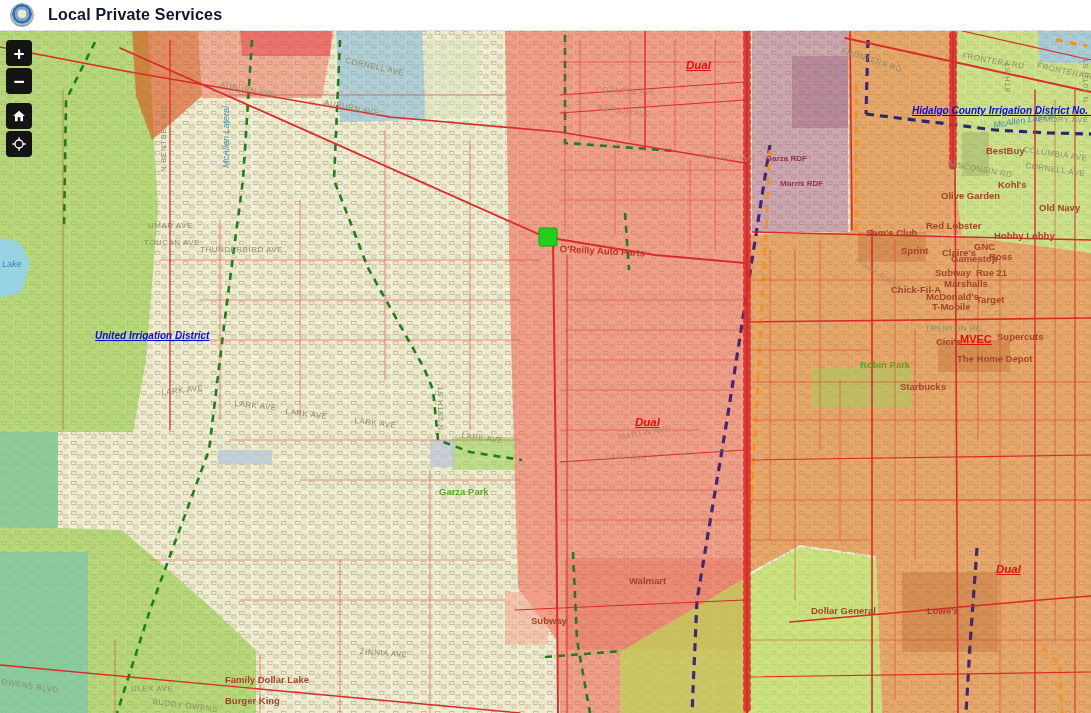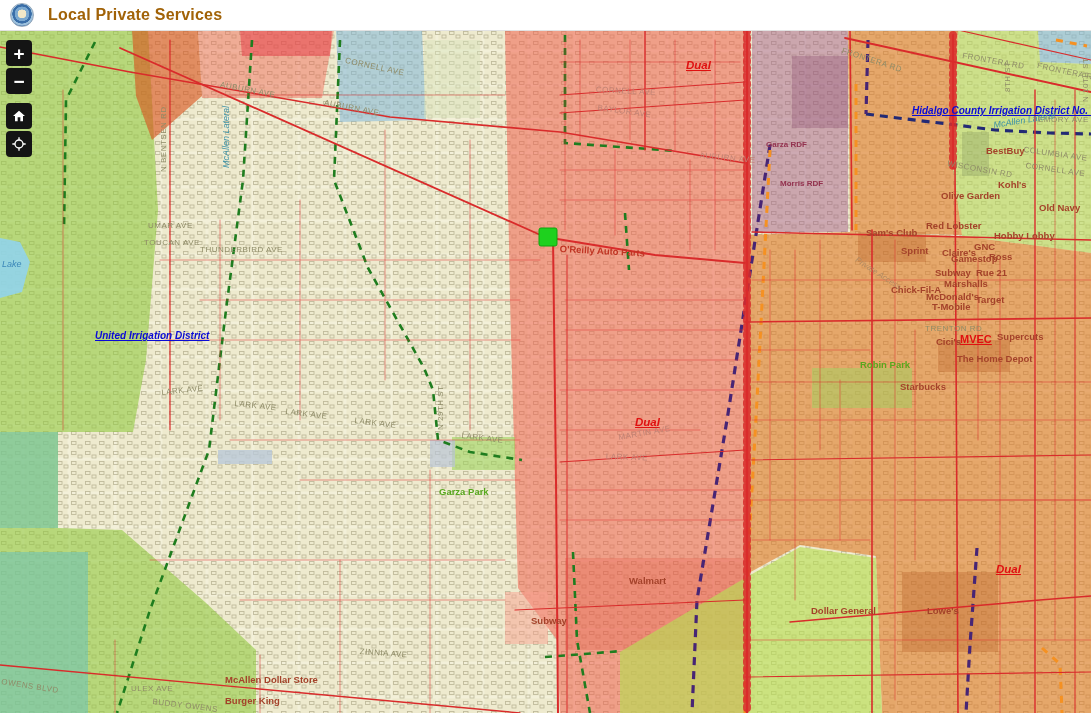--- a/index.html
+++ b/index.html
@@ -4,21 +4,21 @@
 <style>
   html,body{margin:0;padding:0;background:#ccc;}
   .stage{position:relative;width:1091px;height:713px;overflow:hidden;
          font-family:"Liberation Sans",sans-serif;background:#eeeace;}
   
   header{position:absolute;left:0;top:0;width:1091px;height:30px;background:#ffffff;
          border-bottom:1px solid #e2e2e2;display:flex;align-items:center;z-index:30;}
   .logo{width:22px;height:22px;border-radius:50%;margin-left:10px;flex:0 0 auto;
         background:radial-gradient(circle at 50% 45%, #f2e8c8 0 26%, #7aa8d0 28% 44%, #3a6ea8 46% 58%, #9cc0dc 60% 70%, #4a7ab0 72% 100%);
         border:1px solid #9ab;}
-  h1{font-size:16px;font-weight:700;color:#a16207;margin:0 0 0 14px;letter-spacing:.2px;}
+  h1{font-size:16px;font-weight:700;color:#0f172a;margin:0 0 0 14px;letter-spacing:.2px;}
   h2{font-size:11px;font-weight:700;color:#1b1b1b;margin:0 0 0 28px;}
   
   .map{position:absolute;inset:0;cursor:grab;}
   .map svg{position:absolute;left:0;top:0;}
   
   .controls{position:absolute;left:6px;top:40px;z-index:40;display:flex;flex-direction:column;}
   .controls button{width:26px;height:26px;border:none;border-radius:4px;background:#141414;
         color:#fff;font-size:19px;font-weight:700;line-height:1;padding:0;cursor:pointer;
         display:flex;align-items:center;justify-content:center;font-family:"Liberation Sans",sans-serif;}
   .controls .gap{height:9px;flex:0 0 auto;}
@@ -183,27 +183,27 @@
         <span class="lbl biz" style="left: 976px; top: 295px;">Target</span>
         <span class="lbl biz" style="left: 932px; top: 302px;">T-Mobile</span>
         <span class="lbl biz" style="left: 936px; top: 337px;">Cici's</span>
         <span class="lbl biz" style="left: 997px; top: 332px;">Supercuts</span>
         <span class="lbl biz" style="left: 957px; top: 354px;">The Home Depot</span>
         <span class="lbl biz" style="left: 900px; top: 382px;">Starbucks</span>
         <span class="lbl biz" style="left: 629px; top: 576px;">Walmart</span>
         <span class="lbl biz" style="left: 531px; top: 616px;">Subway</span>
         <span class="lbl biz" style="left: 811px; top: 606px;">Dollar General</span>
         <span class="lbl biz" style="left: 927px; top: 606px;">Lowe's</span>
-        <span class="lbl biz" style="left: 225px; top: 675px;">McAllen Dollar Store</span>
+        <span class="lbl biz" style="left: 225px; top: 675px;">Family Dollar Lake</span>
         <span class="lbl biz" style="left: 225px; top: 696px;">Burger King</span>
         <span class="lbl bizred" style="left: 560px; top: 244px; transform: rotate(3deg);">O'Reilly Auto Parts</span>
         <span class="lbl park" style="left: 860px; top: 360px;">Robin Park</span>
         <span class="lbl park" style="left: 439px; top: 450px; margin-top: 37px;">Garza Park</span>
         <span class="lbl water" style="left: 2px; top: 260px;">Lake</span>
-        <span class="lbl rdf" style="left: 766px; top: 141px;">Garza RDF</span>
+        <span class="lbl rdf" style="left: 766px; top: 155px;">Garza RDF</span>
         <span class="lbl rdf" style="left: 780px; top: 180px;">Morris RDF</span>
         <span class="lbl lateral" style="left: 993px; top: 121px; transform: rotate(-9deg);">McAllen Lateral</span>
         <span class="lbl lateral" style="left: 222px; top: 168px; transform: rotate(-90deg);">McAllen Lateral</span>
         <span class="lbl access" style="left: 858px; top: 256px; transform: rotate(33deg);">Private Access</span>
         <span class="lbl street" style="left: 843px; top: 47px; transform: rotate(18deg);">FRONTERA RD</span>
         <span class="lbl street" style="left: 963px; top: 52px; transform: rotate(10deg);">FRONTERA RD</span>
         <span class="lbl street" style="left: 1038px; top: 62px; transform: rotate(12deg);">FRONTERA RD</span>
         <span class="lbl street" style="left: 1004px; top: 92px; transform: rotate(-90deg);">8TH ST</span>
         <span class="lbl street" style="left: 1082px; top: 102px; transform: rotate(-90deg);">N 10TH ST</span>
         <span class="lbl street" style="left: 1038px; top: 116px;">EMORY AVE</span>

